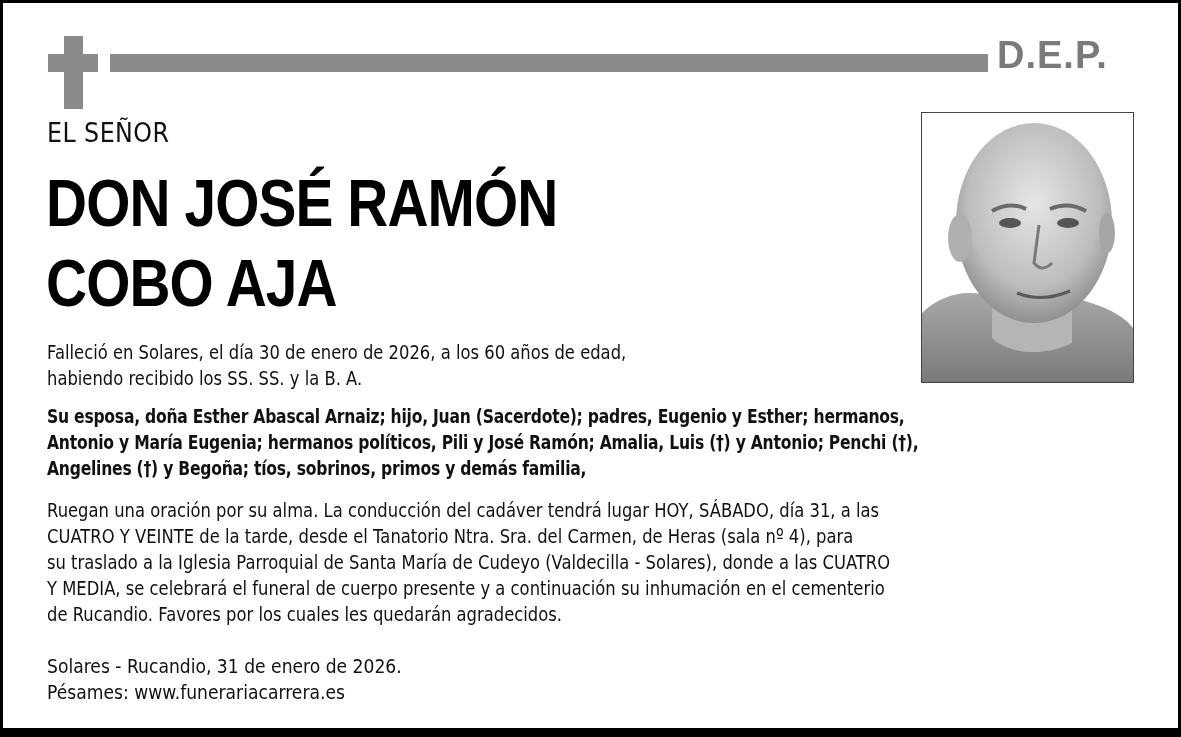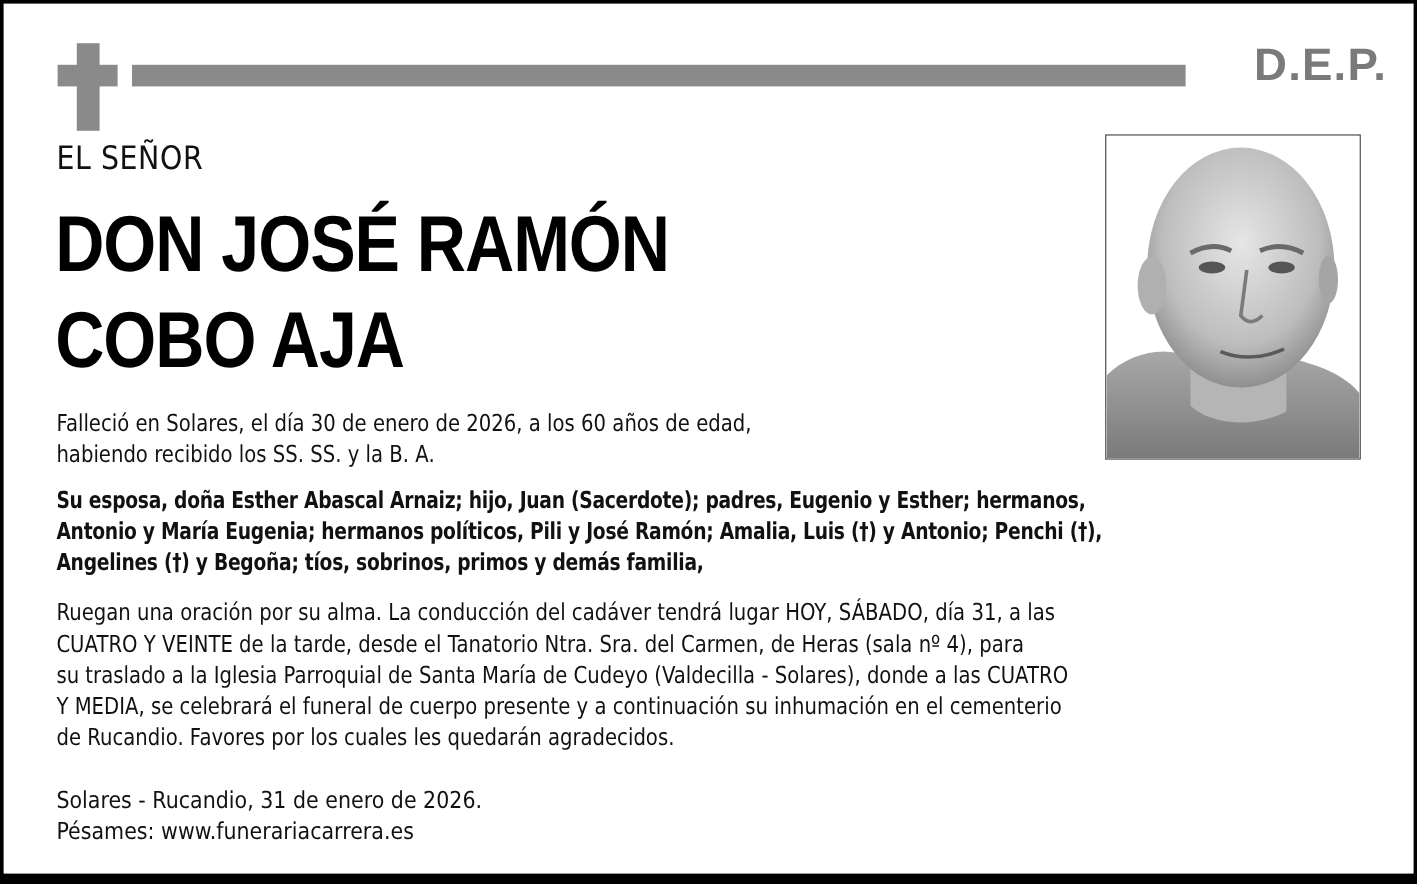--- a/index.html
+++ b/index.html
@@ -10,21 +10,21 @@
     border-left: 3px solid #000; border-top: 3px solid #000; border-right: 3px solid #000;
     background: #fff;
   }
   .bottom-bar { position: absolute; left: 0; top: 728px; width: 1181px; height: 9px; background: #000; }
   .cross-v { position: absolute; left: 64px; top: 36px; width: 19px; height: 73px; background: #8a8a8a; }
   .cross-h { position: absolute; left: 48px; top: 54px; width: 50px; height: 18px; background: #8a8a8a; }
   .rule { position: absolute; left: 110px; top: 54px; width: 878px; height: 18px; background: #8a8a8a; }
   .dep {
     position: absolute; left: 997px; top: 36px;
     font-family: "Liberation Sans", sans-serif; font-weight: bold;
-    font-size: 38px; color: #7a7a7a; letter-spacing: 1px; line-height: 1; margin-left: 48px;
+    font-size: 38px; color: #7a7a7a; letter-spacing: 1px; line-height: 1;
   }
   .honorific {
     position: absolute; left: 47px; top: 117px;
     font-family: "DejaVu Sans", sans-serif; font-size: 27px; color: #111;
     transform: scaleX(0.88); transform-origin: left top; letter-spacing: 0.5px;
   }
   .name {
     position: absolute; left: 46px; font-family: "Liberation Sans", sans-serif;
     font-weight: bold; font-size: 66px; color: #000; line-height: 1;
     transform: scaleX(0.86); transform-origin: left top; letter-spacing: -1px;

